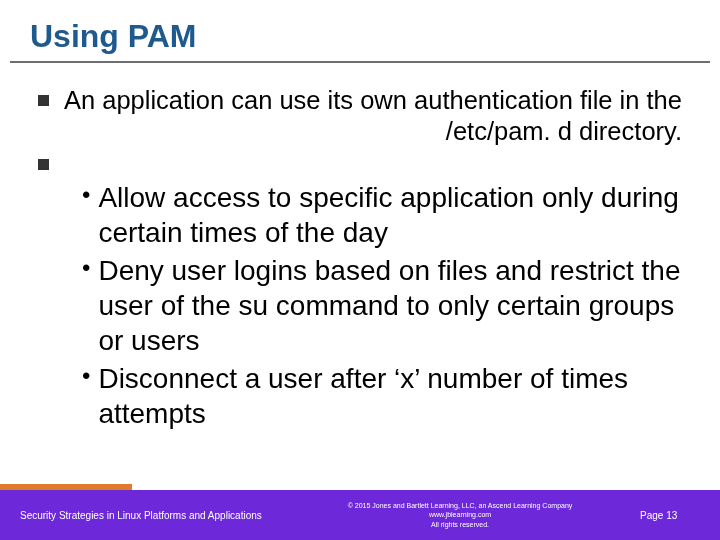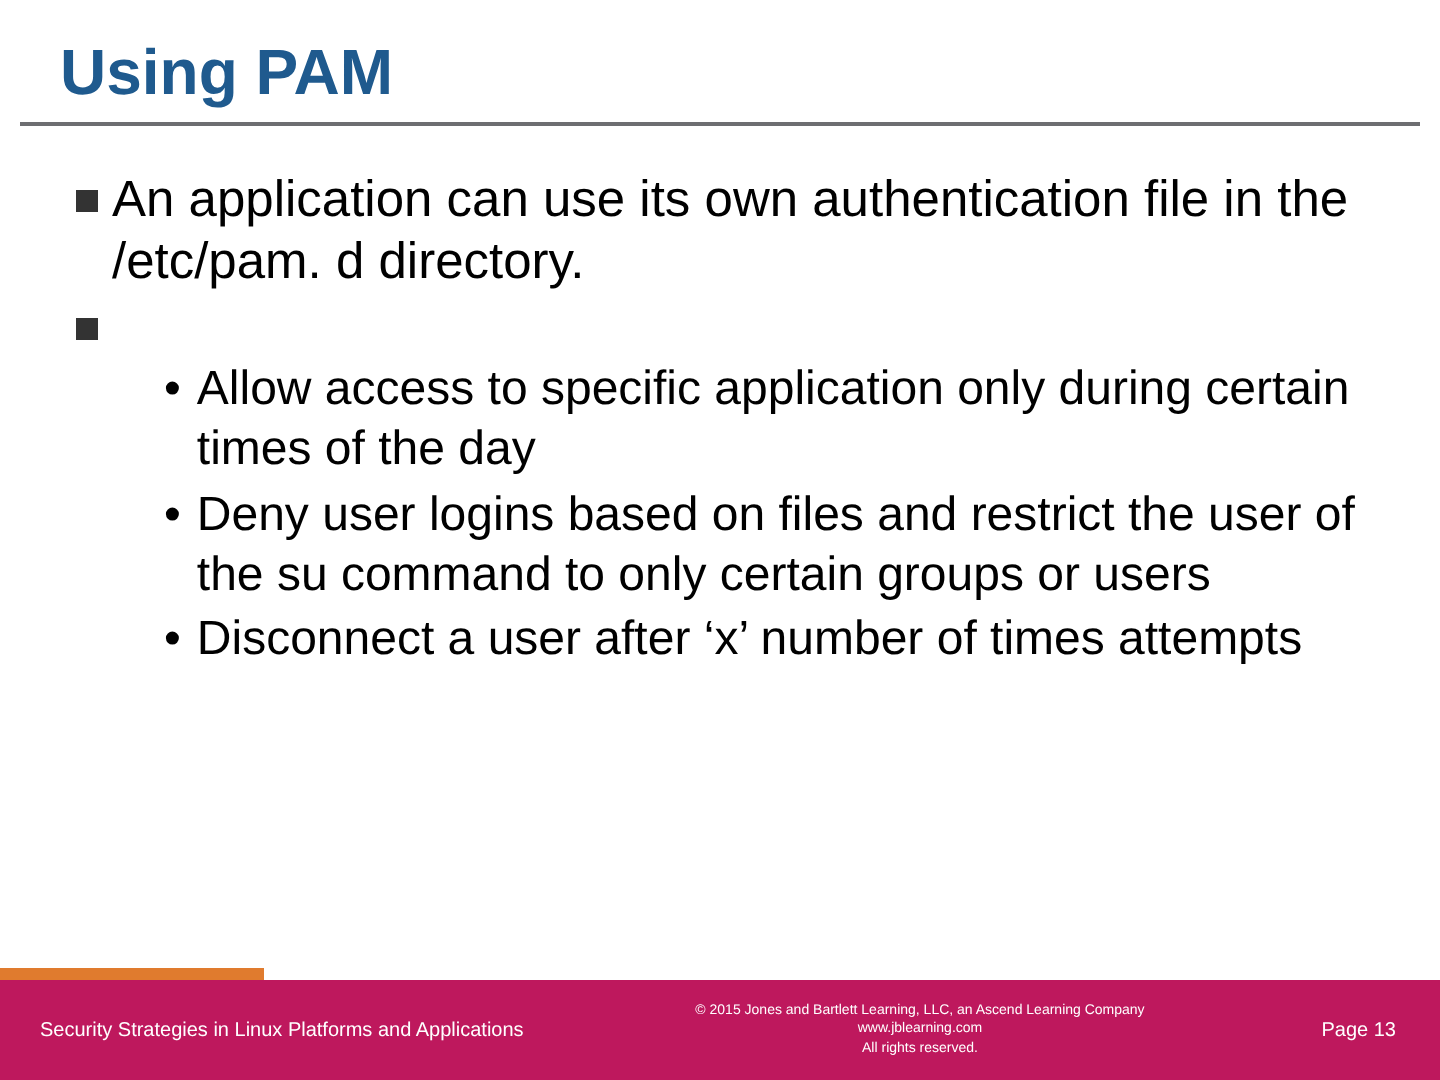--- a/index.html
+++ b/index.html
@@ -15,20 +15,21 @@
     height: 2px; background: #6d6e71; margin: 0 10px 0 10px;
   }
   .content {
     padding: 22px 38px 0 38px;
     color: #000;
   }
   .sq-list .item {
     display: flex;
     align-items: flex-start;
     margin-bottom: 2px;
+    text-align: right;
   }
   .sq-list .bullet {
     width: 11px; height: 11px; background: #333; flex: 0 0 11px;
     margin-top: 10px; margin-right: 7px;
   }
   .sq-list .text {
     font-size: 25.5px; line-height: 1.22;
   }
   .sub-list {
     padding: 8px 0 0 44px;
@@ -39,27 +40,27 @@
     margin-bottom: 2px;
   }
   .sub-list .dot {
     flex: 0 0 auto;
     font-size: 24px;
     line-height: 1.25;
     margin-right: 8px;
     color: #000;
   }
   .sub-list .sub-text {
-    font-size: 24px; line-height: 1.26;
+    font-size: 28px; line-height: 1.26;
   }
   .footer {
     position: absolute;
     left: 0; right: 0; bottom: 0;
     height: 50px;
-    background: #be185d;
+    background: #6d28d9;
     color: #fff;
     display: flex;
     align-items: center;
   }
   .accent {
     position: absolute;
     left: 0; bottom: 50px;
     width: 132px; height: 6px;
     background: #e07b2e;
   }
@@ -71,21 +72,21 @@
   .footer-center {
     flex: 1;
     text-align: center;
     font-size: 7px;
     line-height: 1.35;
   }
   .footer-right {
     font-size: 10px;
     padding-right: 22px;
     flex: 0 0 80px;
-    text-align: right;
+    text-align: left;
   }
 </style>
 </head>
 <body>
 
 <div class="slide">
 
   <div class="title">Using PAM</div>
   <div class="rule"></div>
 

